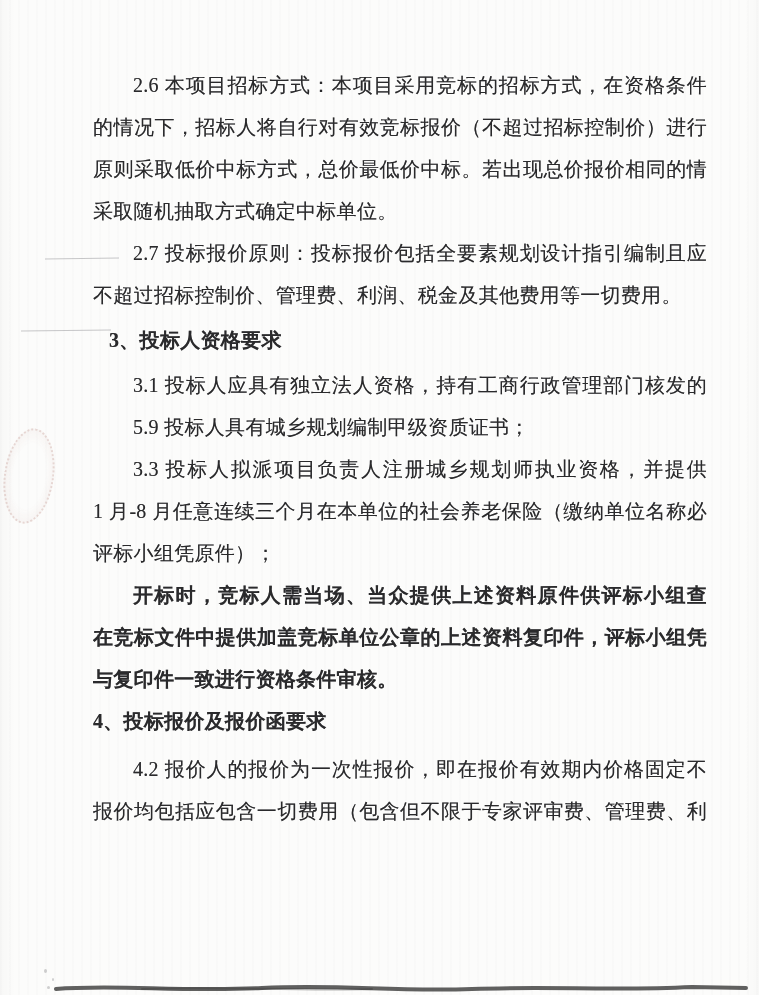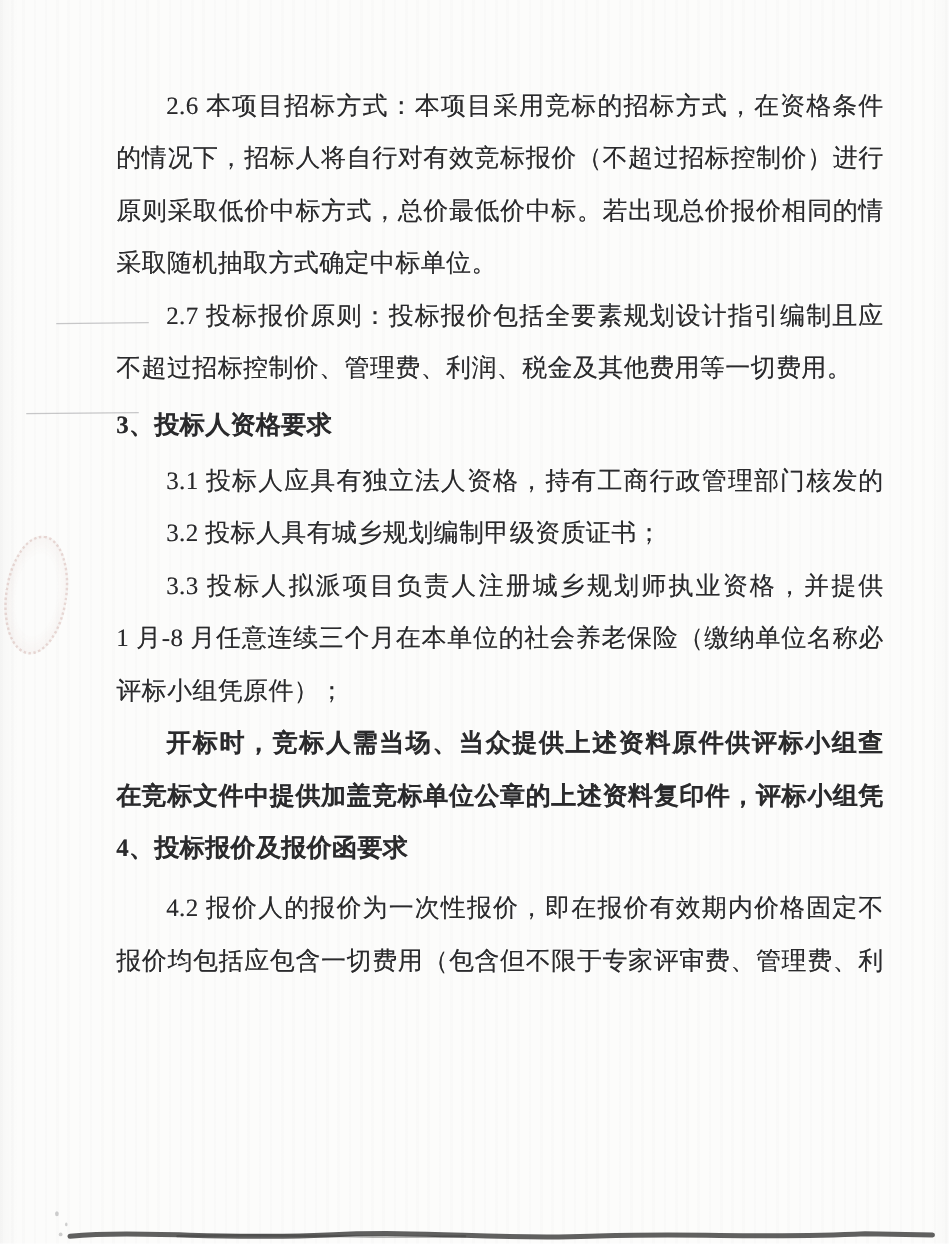--- a/index.html
+++ b/index.html
@@ -32,21 +32,21 @@
   }
   .just{ text-align-last:justify; white-space:normal; }
   .indent{ text-indent:2em; }
   .bold{ font-weight:bold; }
   .heading{
     font-weight:bold;
     height:42px;line-height:42px;font-size:20px;
     letter-spacing:0.3px;
     text-shadow:0 0 0.5px rgba(20,20,22,0.45);
   }
-  .heading.m3{ margin:3px 0 3px 0; }
+  .heading.m3{ margin:3px 0 3px 16px; }
   .heading.m4{ margin:0 0 6px 0; }
 
   
   .stamp-smudge{
     position:absolute; left:4px; top:428px;
     width:46px; height:92px;
     border:2px dotted rgba(186,138,128,0.38);
     border-radius:50%;
     transform:rotate(8deg);
     opacity:0.75;
@@ -73,29 +73,30 @@
     <div class="ln just">原则采取低价中标方式，总价最低价中标。若出现总价报价相同的情况，</div>
     <div class="ln">采取随机抽取方式确定中标单位。</div>
 
     <div class="ln indent just">2.7 投标报价原则：投标报价包括全要素规划设计指引编制且应包含</div>
     <div class="ln">不超过招标控制价、管理费、利润、税金及其他费用等一切费用。</div>
 
     <div class="heading m3">3、投标人资格要求</div>
 
     <div class="ln indent just">3.1 投标人应具有独立法人资格，持有工商行政管理部门核发的法人营</div>
 
-    <div class="ln indent">3.2 投标人具有城乡规划编制甲级资质证书；</div>
+    <div class="ln indent">5.9 投标人具有城乡规划编制甲级资质证书；</div>
 
     <div class="ln indent just">3.3 投标人拟派项目负责人注册城乡规划师执业资格，并提供 2023 年</div>
     <div class="ln just">1 月-8 月任意连续三个月在本单位的社会养老保险（缴纳单位名称必须与</div>
     <div class="ln">评标小组凭原件）；</div>
 
 
     <div class="ln bold indent just">开标时，竞标人需当场、当众提供上述资料原件供评标小组查看。并</div>
     <div class="ln bold just">在竞标文件中提供加盖竞标单位公章的上述资料复印件，评标小组凭原件</div>
+    <div class="ln bold">与复印件一致进行资格条件审核。</div>
 
     <div class="heading m4">4、投标报价及报价函要求</div>
 
 
     <div class="ln indent just">4.2 报价人的报价为一次性报价，即在报价有效期内价格固定不变，其</div>
     <div class="ln just">报价均包括应包含一切费用（包含但不限于专家评审费、管理费、利润、</div>
   </div>
 
   <div class="stamp-smudge"></div>
   <div class="hairline h1"></div>

